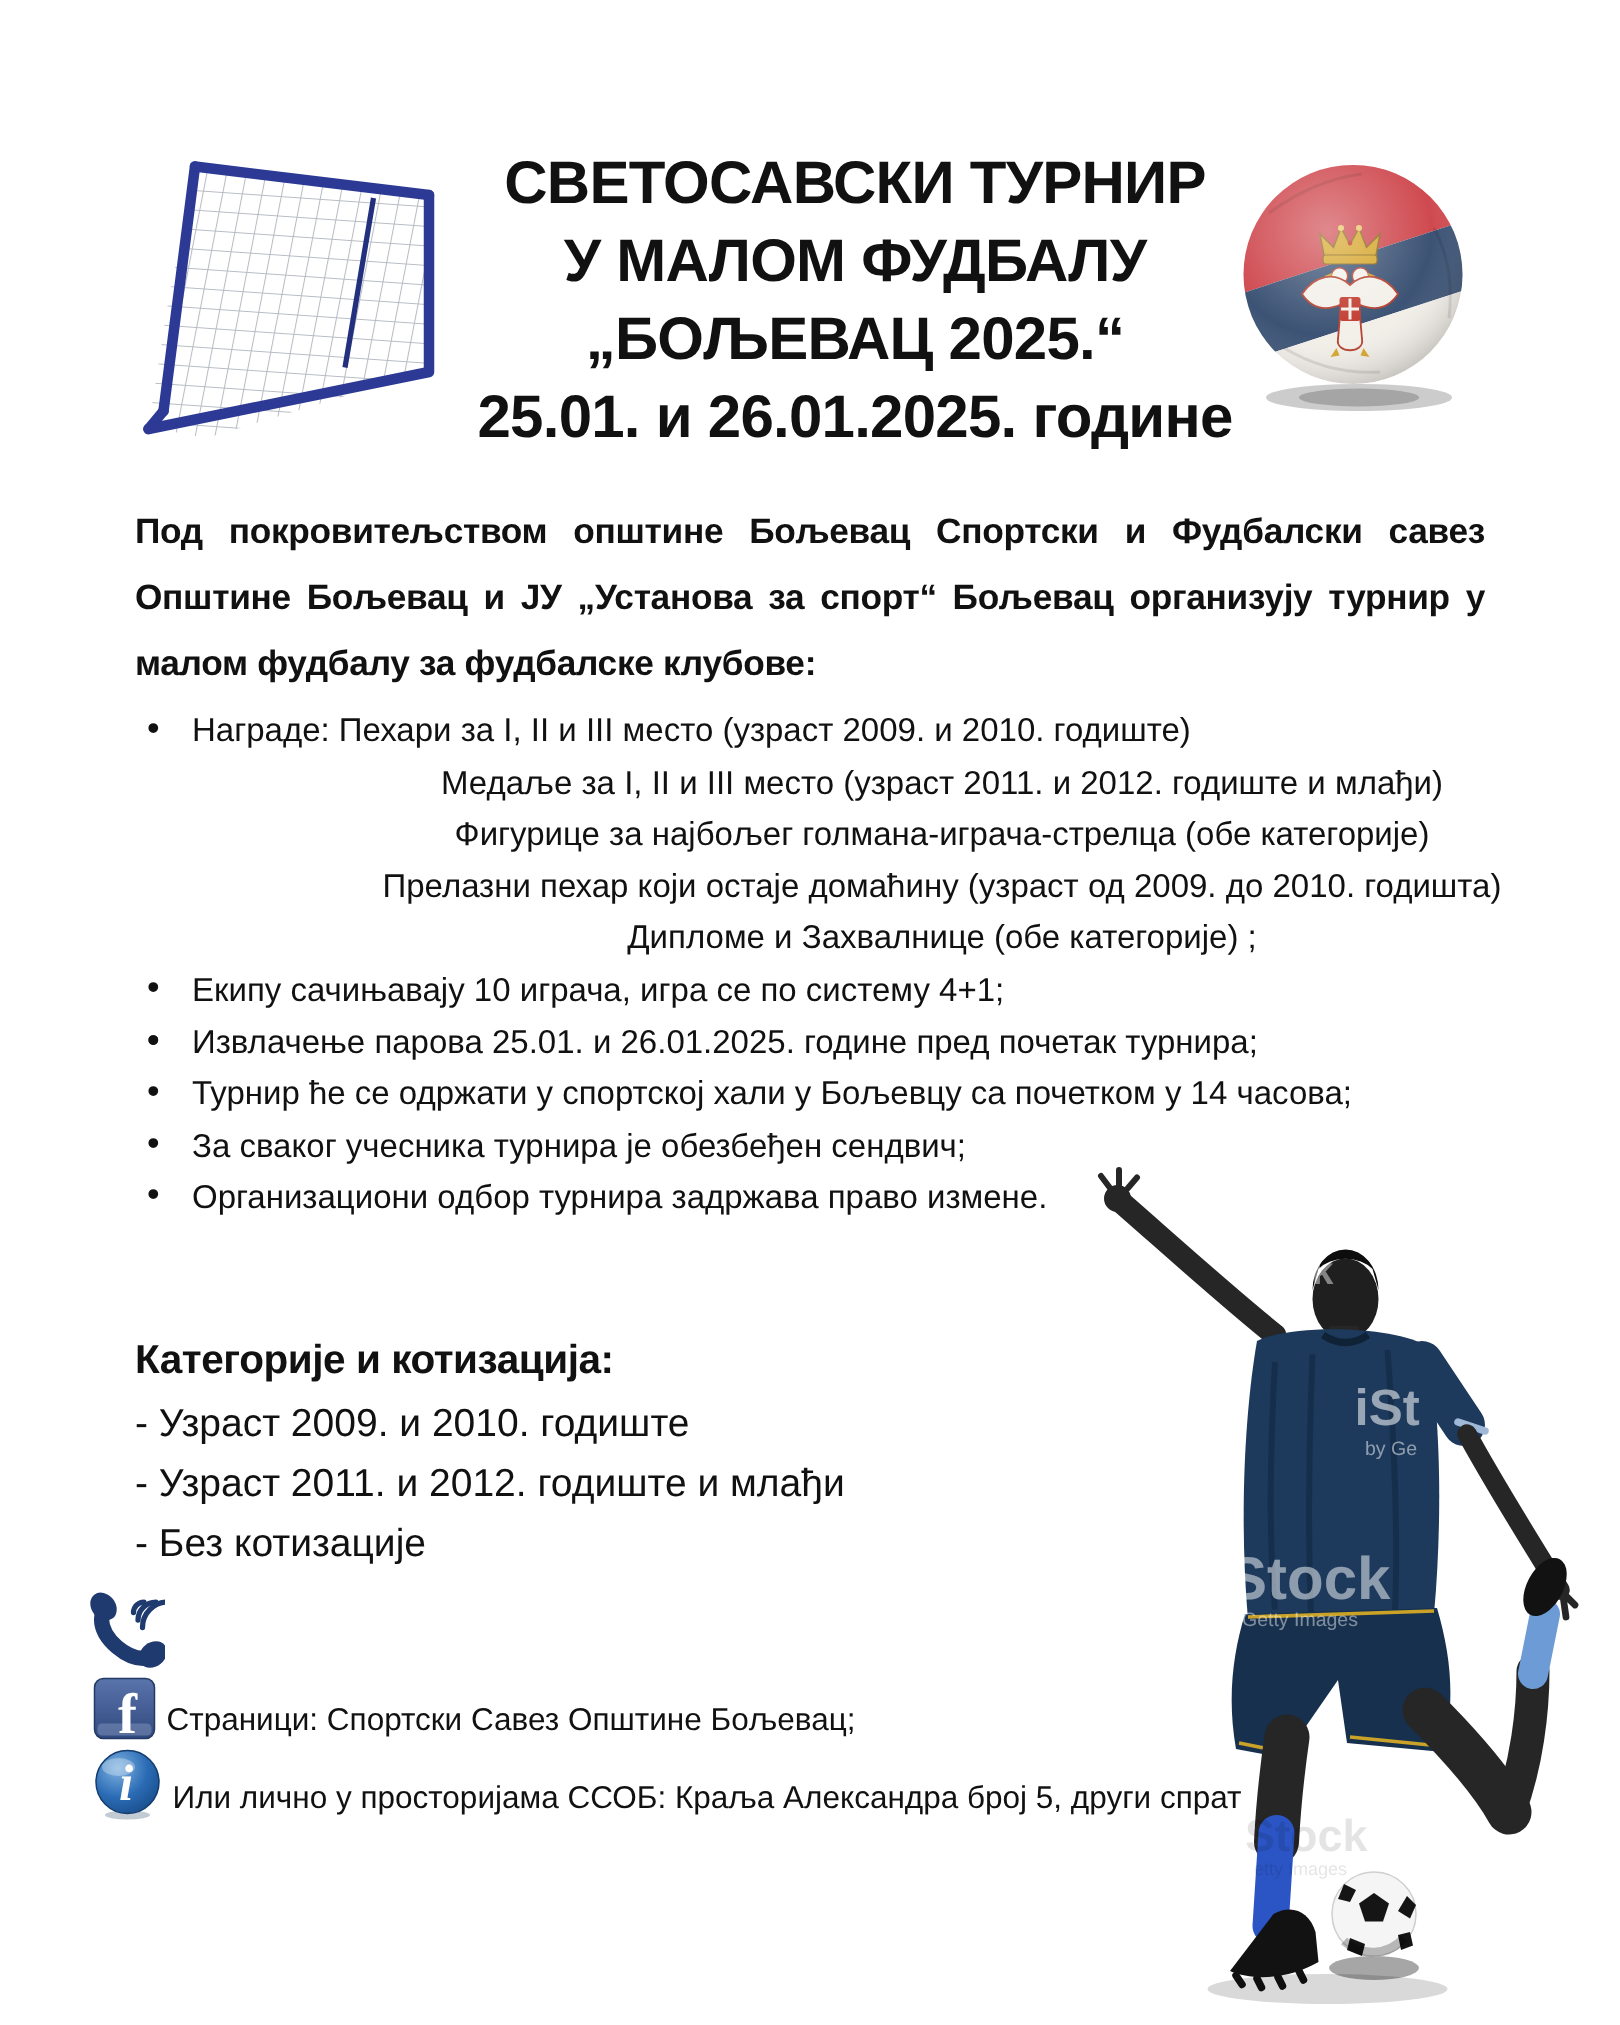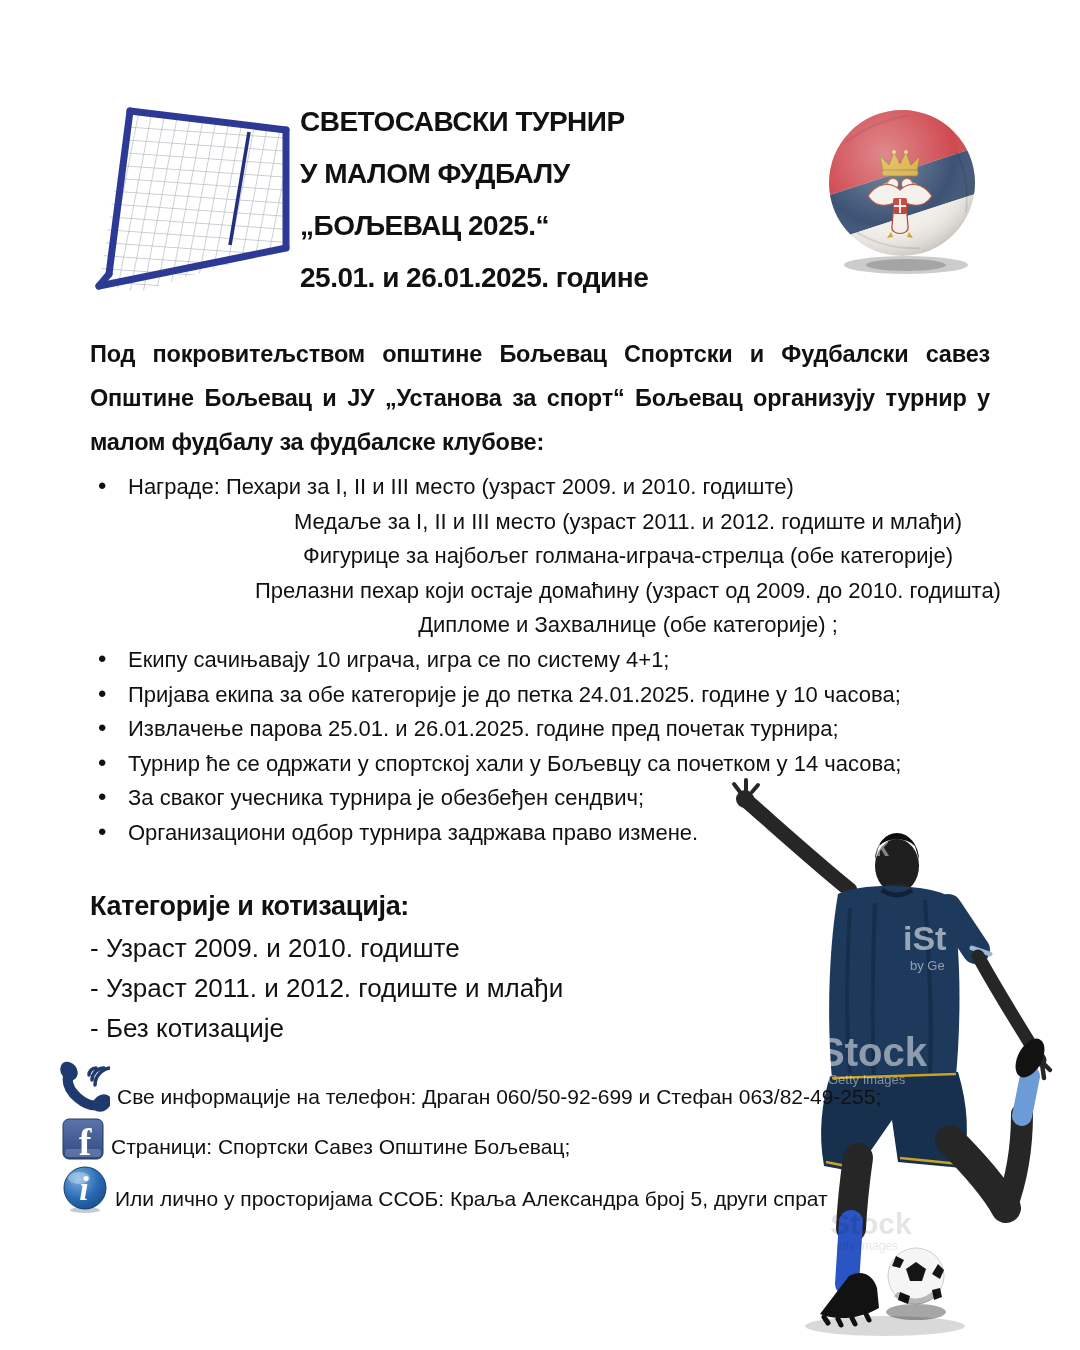--- a/index.html
+++ b/index.html
@@ -2,22 +2,22 @@
 <html style="--text: #111111; --goal-frame: #2c3a96; --net: #b7bcc4; --ball-red: #cf4a50; --ball-blue: #3c5375; --crown-gold: #d6a62c; --shield-red: #c23b2e; --phone-navy: #1e3a6e; --facebook-blue: #3b5998; --info-blue: #2a6bb5; --jersey-navy: #1d3a5c; --shorts-navy: #16304e; --sock-blue: #2b55c4; --sock-light: #6d9bd6;"><head>
 <meta charset="utf-8">
 <style>
   html,body{margin:0;padding:0;background:#ffffff;}
   .page{
     position:relative;width:1080px;height:1350px;background:#fff;overflow:hidden;
     font-family:"Liberation Sans","DejaVu Sans",sans-serif;color:var(--text,#111);
   }
   .abs{position:absolute;}
   
-  .title{left:300px;top:96px;width:540px;
-         font-weight:700;font-size:28px;line-height:52px;letter-spacing:-0.5px;z-index:2;}
+  .title{left:300px;top:96px;width:540px;text-align:center;
+         font-weight:700;font-size:40px;line-height:52px;letter-spacing:-0.5px;z-index:2;}
   
   .intro{left:90px;top:332px;width:900px;font-weight:700;font-size:23.5px;
          line-height:44px;letter-spacing:-0.2px;z-index:2;}
   .intro .jline{text-align:justify;text-align-last:justify;}
   .intro .lline{text-align:left;}
   
   .bullets{left:90px;top:470px;width:950px;font-size:22px;line-height:34.6px;z-index:2;}
   .b-first{position:relative;padding-left:38px;}
   .b-dot{position:absolute;left:8px;top:-1px;font-size:24px;}
   .b-cont{padding-left:126px;text-align:center;}
@@ -131,21 +131,20 @@
     <div class="b-cont">Медаље за I, II и III место (узраст 2011. и 2012. годиште и млађи)</div>
     <div class="b-cont">Фигурице за најбољег голмана-играча-стрелца (обе категорије)</div>
     <div class="b-cont">Прелазни пехар који остаје домаћину (узраст од 2009. до 2010. годишта)</div>
     <div class="b-cont">Дипломе и Захвалнице (обе категорије) ;</div>
     <div class="b-first">
       <span class="b-dot">•</span>
       <span>Екипу сачињавају 10 играча, игра се по систему 4+1;</span>
     </div>
     <div class="b-first">
       <span class="b-dot">•</span>
-      <span>Пријава екипа за обе категорије је до петка 24.01.2025. године у 10 часова;</span>
     </div>
     <div class="b-first">
       <span class="b-dot">•</span>
       <span>Извлачење парова 25.01. и 26.01.2025. године пред почетак турнира;</span>
     </div>
     <div class="b-first">
       <span class="b-dot">•</span>
       <span>Турнир ће се одржати у спортској хали у Бољевцу са почетком у 14 часова;</span>
     </div>
     <div class="b-first">
@@ -171,21 +170,20 @@
         <path d="M13,14 q-5,14 9,26 q13,11 25,6" stroke-width="10"></path>
       </g>
       <ellipse cx="13" cy="13" rx="8" ry="10" transform="rotate(-38 13 13)" style="fill:var(--phone-navy,#1e3a6e)"></ellipse>
       <ellipse cx="46" cy="45" rx="10" ry="8" transform="rotate(-38 46 45)" style="fill:var(--phone-navy,#1e3a6e)"></ellipse>
       <g style="fill:none;stroke:var(--phone-navy,#1e3a6e)" stroke-width="3.5" stroke-linecap="round">
         <path d="M33,17 a7,7 0 0 1 7,-7"></path>
         <path d="M36,22 a12,12 0 0 1 12,-12"></path>
         <path d="M39,27 a17,17 0 0 1 17,-17"></path>
       </g>
     </svg>
-    <span class="txt">Све информације на телефон: Драган 060/50-92-699 и Стефан 063/82-49-255;</span>
   </div>
 
   <div class="abs c-row row-fb">
     <svg class="icon" width="42" height="44" viewBox="0 0 42 44">
       <defs>
         <linearGradient id="fbg" x1="0" y1="0" x2="0" y2="1">
           <stop offset="0%" stop-color="#5a74ac"></stop>
             <stop offset="100%" stop-color="#30497e"></stop>
         </linearGradient>
       </defs>

